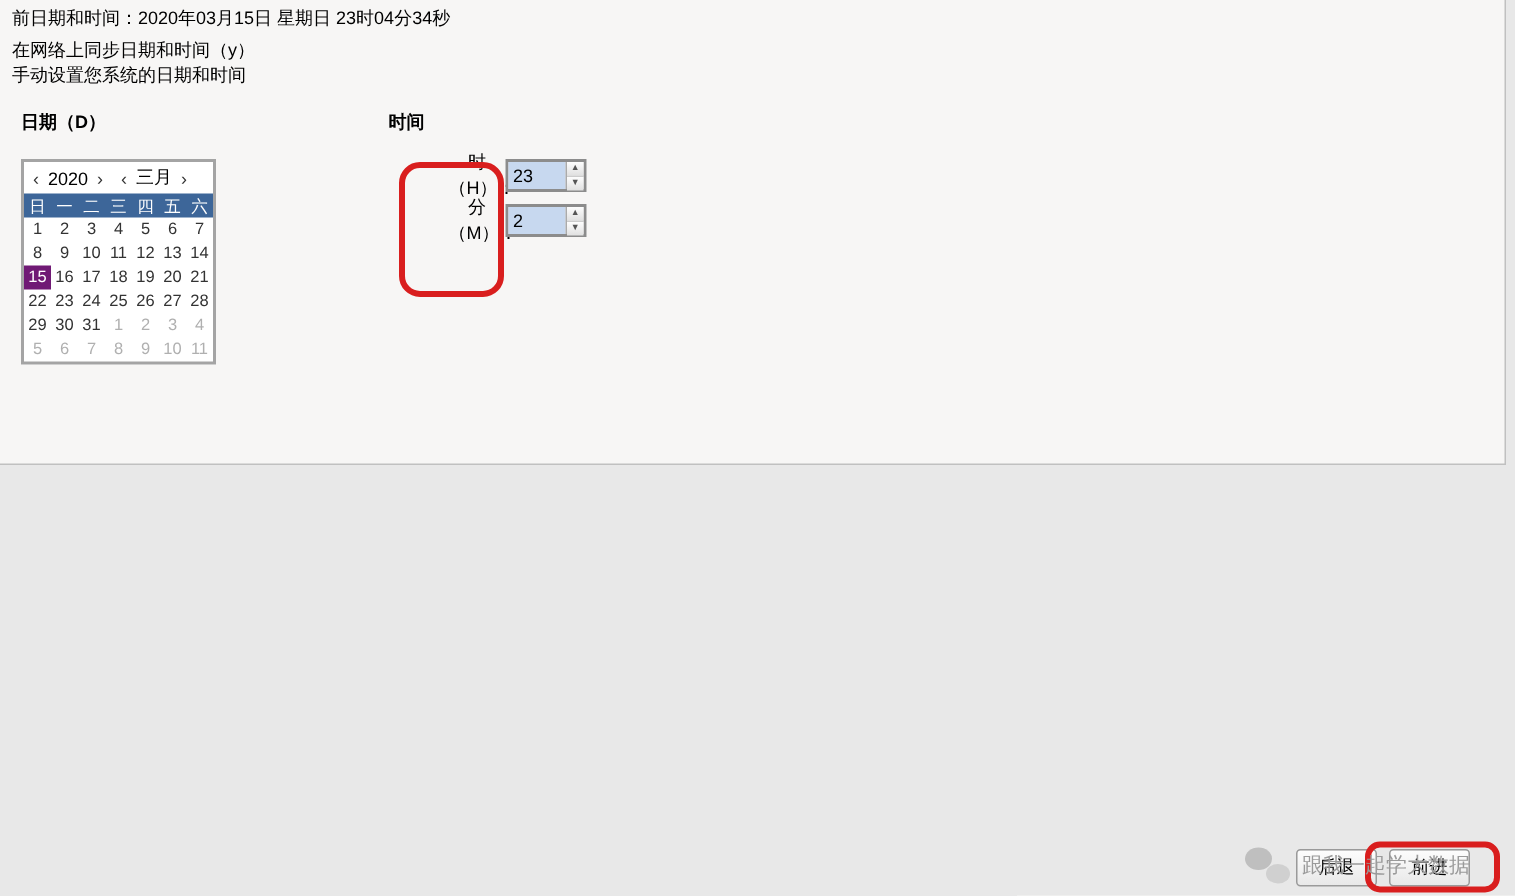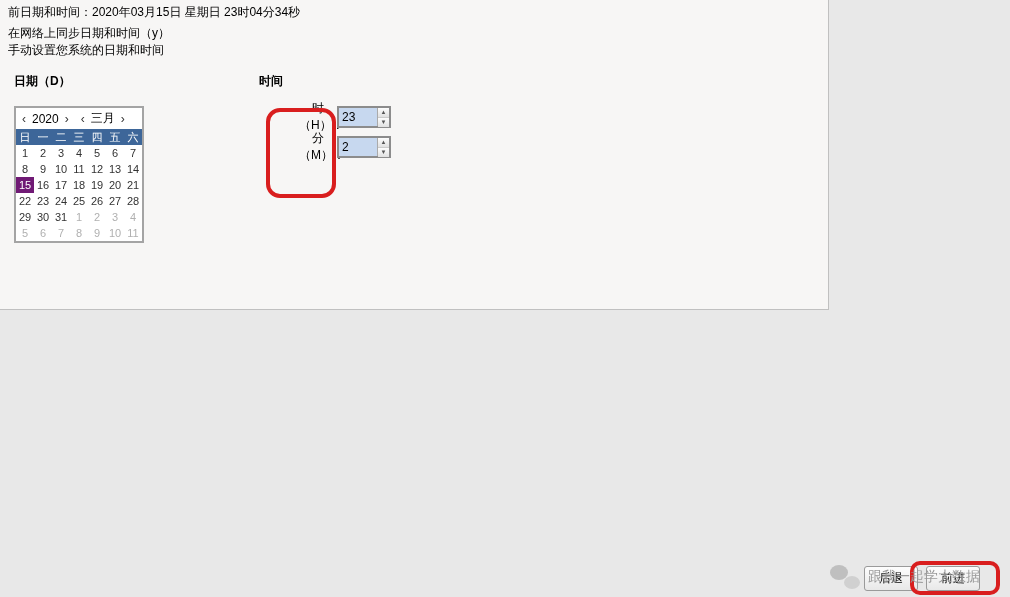--- a/index.html
+++ b/index.html
@@ -7,21 +7,21 @@
       font-family: "Microsoft YaHei", "SimSun", sans-serif;
       font-size: 12px;
       background: #e8e8e8;
       width: 1010px;
       height: 597px;
       position: relative;
       overflow: hidden;
     }
     .main-panel {
       background: #f7f6f5;
-      width: 829px;
+      width: 1004px;
       height: 310px;
       border-right: 1px solid #c0c0c0;
       border-bottom: 1px solid #c0c0c0;
       position: relative;
       padding: 4px 8px;
     }
     .line1 { margin-bottom: 4px; }
     .line2 { }
     .line3 { margin-bottom: 14px; }
     .section-row { display: flex; }

